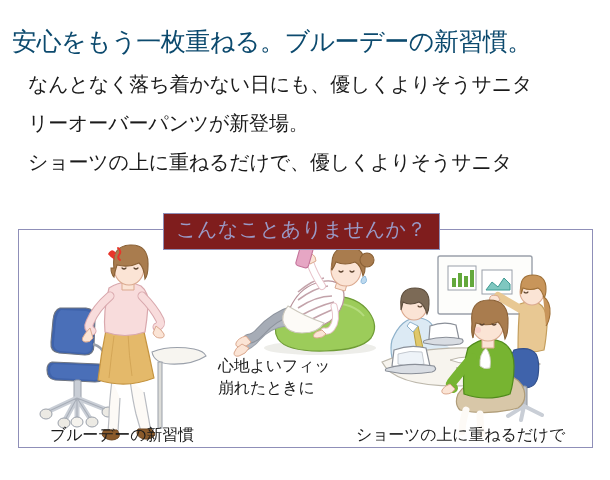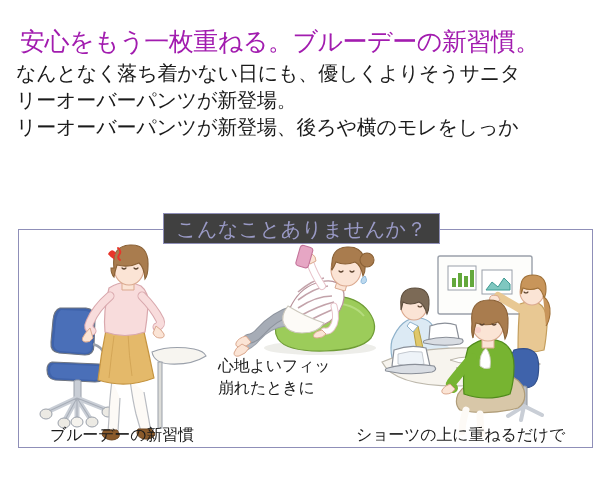--- a/index.html
+++ b/index.html
@@ -12,64 +12,64 @@
     height: 480px;
     position: relative;
     overflow: hidden;
     font-family: "Liberation Sans", "DejaVu Sans", sans-serif;
     color: #231f20;
   }
 
   
   .headline {
     position: absolute;
-    left: 20px;
+    left: 12px;
     top: 26px;
     font-size: 25px;
     line-height: 30px;
     letter-spacing: -0.5px;
-    color: #a21caf;
+    color: #0c4a6e;
     white-space: nowrap;
   }
 
   
   .body-copy {
     position: absolute;
     left: 16px;
     top: 60px;
     width: 580px;
     font-size: 20px;
     line-height: 27px;
     letter-spacing: -0.2px;
     color: #1a1a1a;
   }
-  .body-copy p { margin: 0; }
+  .body-copy p { margin: 12px; font-family: Liberation Mono, monospace; }
 
   
   .panel {
     position: absolute;
     left: 18px;
     top: 229px;
     width: 575px;
     height: 219px;
     border: 1.5px solid #8f8fb8;
     box-sizing: border-box;
     background: #ffffff;
   }
 
   
   .badge {
     position: absolute;
     left: 163px;
     top: 213px;
     width: 277px;
-    height: 31px;
+    height: 37px;
     border: 1.5px solid #8f8fb8;
     box-sizing: border-box;
-    background: #404040;
+    background: #7f1d1d;
     color: #9a9ac6;
     font-size: 20px;
     line-height: 31px;
     text-align: center;
     letter-spacing: 0.5px;
     z-index: 4;
   }
 
   
   .scene { position: absolute; }
@@ -92,21 +92,21 @@
   svg { display: block; }
 </style>
 </head>
 <body>
 
 <div class="headline">安心をもう一枚重ねる。ブルーデーの新習慣。</div>
 
 <div class="body-copy">
   <p>なんとなく落ち着かない日にも、優しくよりそうサニタ</p>
   <p>リーオーバーパンツが新登場。</p>
-  <p>リーオーバーパンツが新登場、後ろや横のモレをしっか</p>
+  <p>ショーツの上に重ねるだけで、優しくよりそうサニタ</p>
 </div>
 
 <div class="panel"></div>
 
 <div class="badge">こんなことありませんか？</div>
 
 <div class="scene scene-left">
   <svg viewBox="0 0 195 200" width="195" height="200" aria-hidden="true">
 
     <g>

